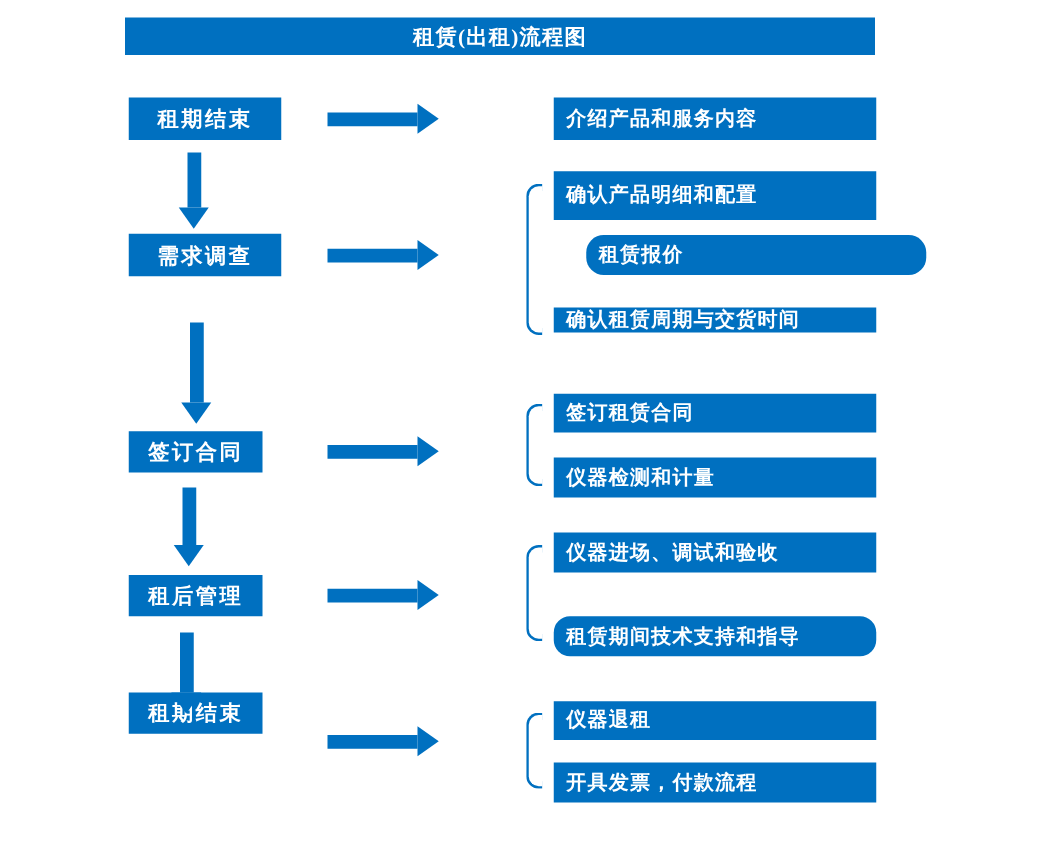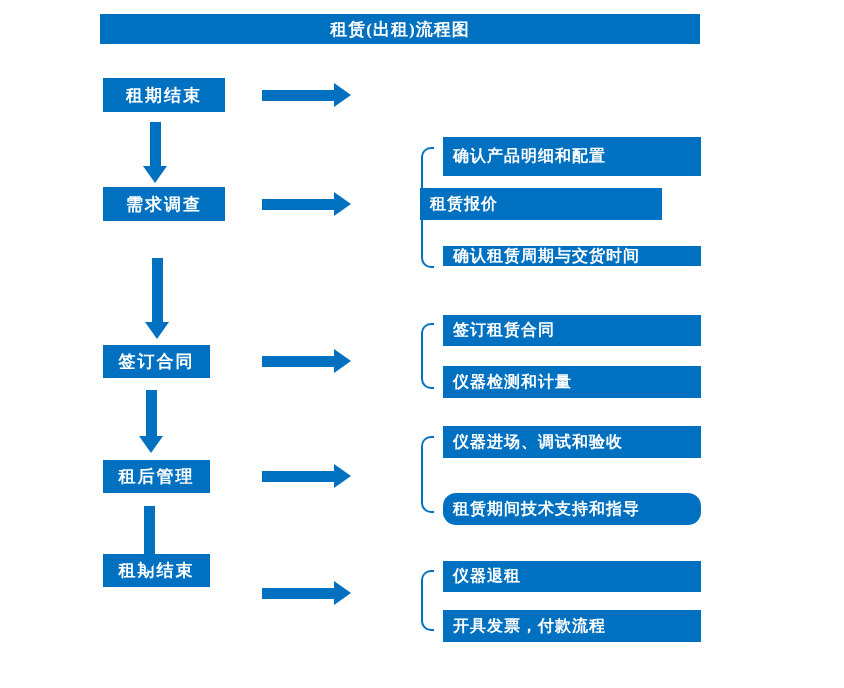--- a/index.html
+++ b/index.html
@@ -143,23 +143,24 @@
   <div class="h-arrow" style="left:262px;top:581px;">
     <div class="shaft"></div>
       <div class="head"></div>
   </div>
 
   <div class="bracket" style="left:421px;top:147px;height:121px;"></div>
   <div class="bracket" style="left:421px;top:323px;height:66px;"></div>
   <div class="bracket" style="left:421px;top:436px;height:77px;"></div>
   <div class="bracket" style="left:421px;top:570px;height:61px;"></div>
 
+  <div class="box detail" style="left:443px;top:78px;width:258px;height:34px;">介绍产品和服务内容</div>
 
   <div class="box detail" style="left:443px;top:137px;width:258px;height:39px;">确认产品明细和配置</div>
-  <div class="box detail" style="left:420px;top:188px;width:242px;height:32px;">租赁报价</div>
+  <div class="box detail" style="left:469px;top:188px;width:272px;height:32px;border-radius:14px;">租赁报价</div>
   <div class="box detail" style="left:443px;top:246px;width:258px;height:20px;">确认租赁周期与交货时间</div>
 
   <div class="box detail" style="left:443px;top:315px;width:258px;height:31px;">签订租赁合同</div>
   <div class="box detail" style="left:443px;top:426px;width:258px;height:32px;">仪器进场、调试和验收</div>
 
   <div class="box detail" style="left:443px;top:366px;width:258px;height:32px;">仪器检测和计量</div>
   <div class="box detail" style="left:443px;top:493px;width:258px;height:32px;border-radius:13px;">租赁期间技术支持和指导</div>
 
   <div class="box detail" style="left:443px;top:610px;width:258px;height:32px;">开具发票，付款流程</div>
   <div class="box detail" style="left:443px;top:561px;width:258px;height:31px;">仪器退租</div>

